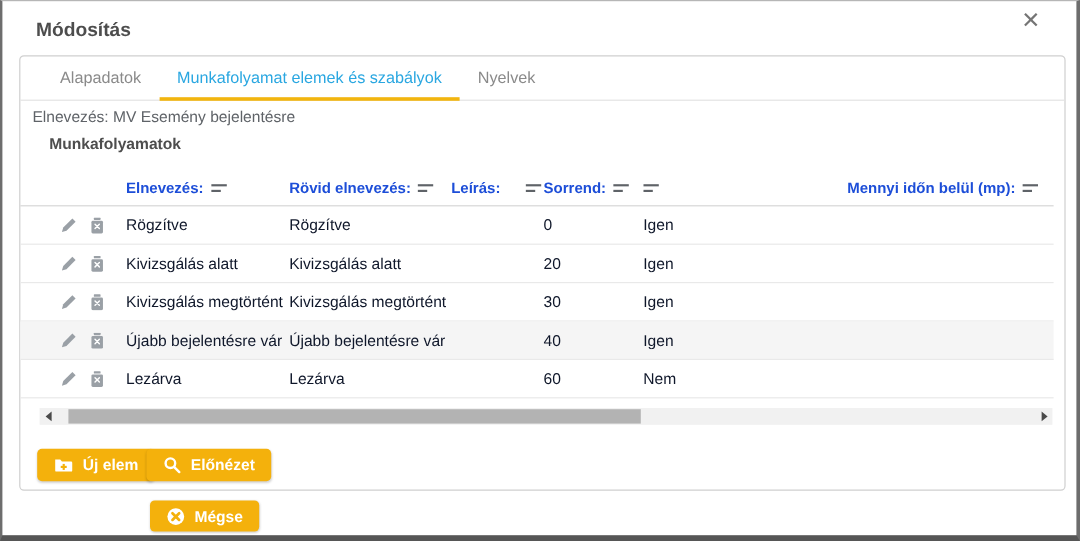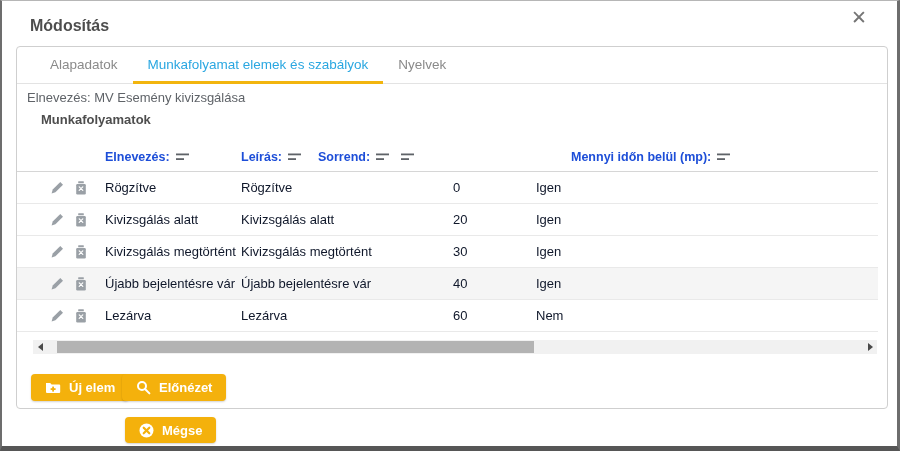--- a/index.html
+++ b/index.html
@@ -23,21 +23,21 @@
   
   .name-line{position:absolute;left:10px;top:43px;font-size:13px;color:#5f6368;}
   .section-title{position:absolute;left:24px;top:65px;font-size:13px;font-weight:bold;color:#4d4d4d;}
   
   .thead{position:absolute;left:0;top:95px;right:9px;height:30px;display:flex;align-items:center;padding-left:34px;border-bottom:1px solid #d6d6d6;}
   .tbody{position:absolute;left:0;top:125px;right:9px;}
   .trow{display:flex;align-items:center;height:32px;padding-left:34px;border-bottom:1px solid #e9e9e9;}
   .trow.highlighted{background:#f5f5f5;}
   .c{flex:0 0 auto;overflow:hidden;white-space:nowrap;}
   .act{width:54px;display:flex;align-items:center;gap:11px;}
-  .c1{width:136px;} .c2{width:135px;} .c3{width:77px;} .c4{width:83px;} .c5{width:170px;} .c6{width:160px;}
+  .c1{width:136px;} .c2{width:135px;} .c3{width:77px;justify-content:space-between;} .c4{width:83px;} .c5{width:170px;} .c6{width:160px;}
   .hcell{font-size:12.5px;font-weight:bold;color:#1d4ed8;display:flex;align-items:center;gap:6px;}
   .cell{font-size:13px;color:#0f172a;}
   .icon-btn{display:inline-flex;cursor:pointer;line-height:0;}
   .sort-ic{display:inline-block;cursor:pointer;line-height:0;}
   
   .hscroll{position:absolute;left:16px;right:10px;top:293px;height:14px;background:#f1f1f1;display:flex;align-items:center;}
   .sb-arrow{width:14px;height:14px;display:flex;align-items:center;justify-content:center;cursor:pointer;flex:0 0 auto;}
   .tri-l{width:0;height:0;border-top:4px solid transparent;border-bottom:4px solid transparent;border-right:5px solid #4a4a4a;}
   .tri-r{width:0;height:0;border-top:4px solid transparent;border-bottom:4px solid transparent;border-left:5px solid #4a4a4a;}
   .sb-thumb{position:absolute;left:24px;top:1px;width:477px;height:12px;background:#b3b3b3;cursor:grab;}
@@ -61,27 +61,34 @@
   <div class="dlg-title">Módosítás</div>
   <div class="close-x">✕</div>
 
   <div class="panel">
     <div class="tabs">
       <div class="tab">Alapadatok</div>
       <div class="tab active">Munkafolyamat elemek és szabályok</div>
       <div class="tab">Nyelvek</div>
     </div>
 
-    <div class="name-line">Elnevezés: MV Esemény kivizsgálása</div>
+    <div class="name-line">Elnevezés: MV Esemény bejelentésre</div>
     <div class="section-title">Munkafolyamatok</div>
 
     <div class="thead">
       <div class="c act"></div>
       <div class="c c1 hcell">
           <span>Elnevezés:</span>
+          <span class="sort-ic"><svg width="15" height="10" viewBox="0 0 15 10">
+              <rect x="0" y="1.5" width="13" height="1.8" fill="#5f6368"></rect>
+              <rect x="0" y="6.2" width="8" height="1.8" fill="#5f6368"></rect>
+            </svg></span>
+        </div>
+      <div class="c c2 hcell">
+          <span>Rövid elnevezés:</span>
           <span class="sort-ic"><svg width="15" height="10" viewBox="0 0 15 10">
               <rect x="0" y="1.5" width="13" height="1.8" fill="#5f6368"></rect>
               <rect x="0" y="6.2" width="8" height="1.8" fill="#5f6368"></rect>
             </svg></span>
         </div>
       <div class="c c3 hcell">
           <span>Leírás:</span>
           <span class="sort-ic"><svg width="15" height="10" viewBox="0 0 15 10">
               <rect x="0" y="1.5" width="13" height="1.8" fill="#5f6368"></rect>
               <rect x="0" y="6.2" width="8" height="1.8" fill="#5f6368"></rect>

